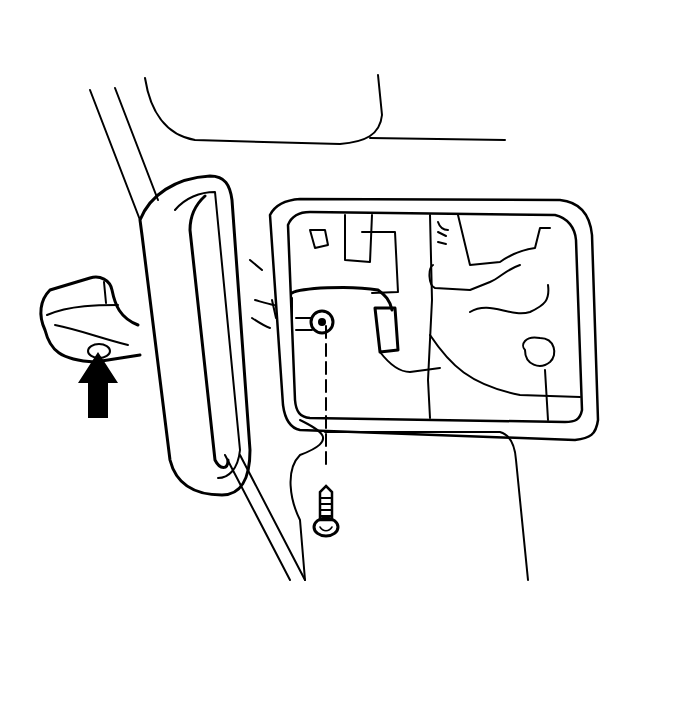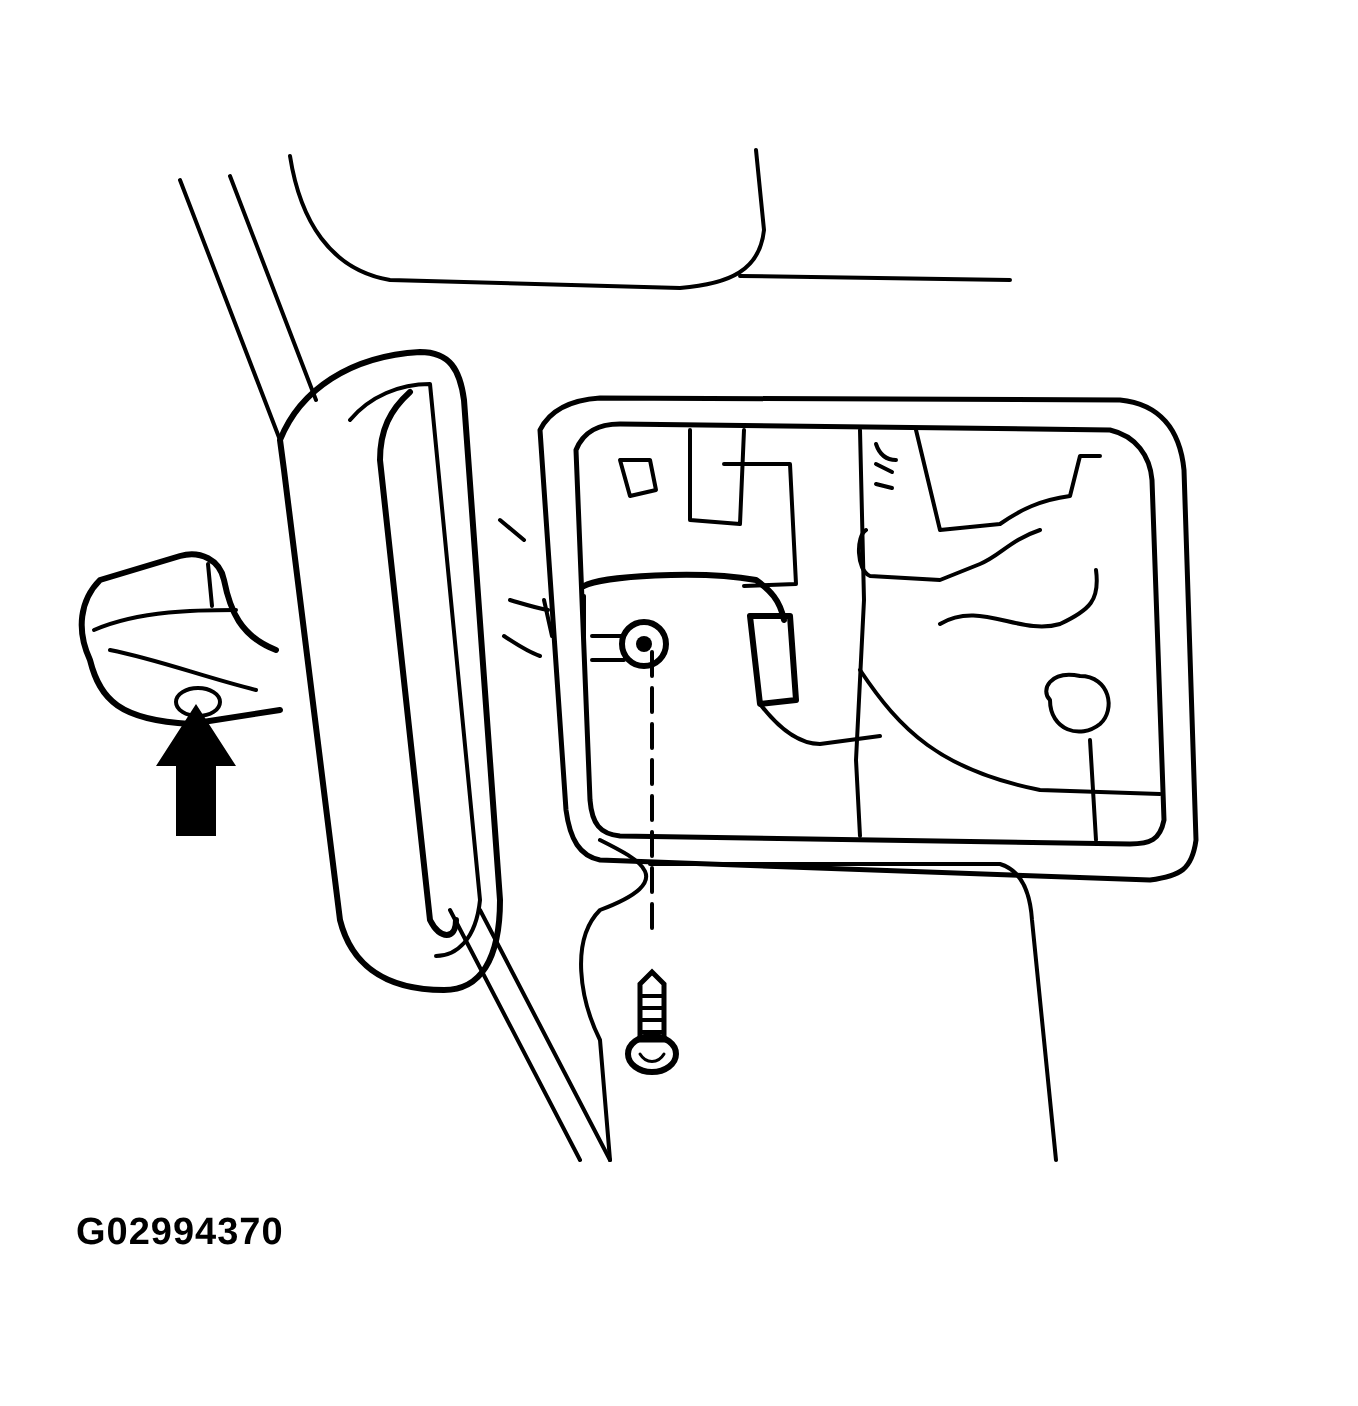--- a/index.html
+++ b/index.html
@@ -87,14 +87,13 @@
   </g>
 
   <g>
     <path d="M326,486 L332,492 L332,520 L320,520 L320,492 Z" fill="none" stroke="#000" stroke-width="2.5"></path>
     <path class="ln" stroke-width="2" d="M321,498 L331,498 M321,504 L331,504 M321,510 L331,510 M321,516 L331,516"></path>
     <ellipse class="ln" stroke-width="3" cx="326" cy="527" rx="12" ry="9"></ellipse>
     <path class="ln" stroke-width="1.5" d="M320,527 C323,532 329,532 332,527"></path>
   </g>
 </svg>
 
-<div class="caption">G02994370</div>
 </div>
 
 </body></html>

